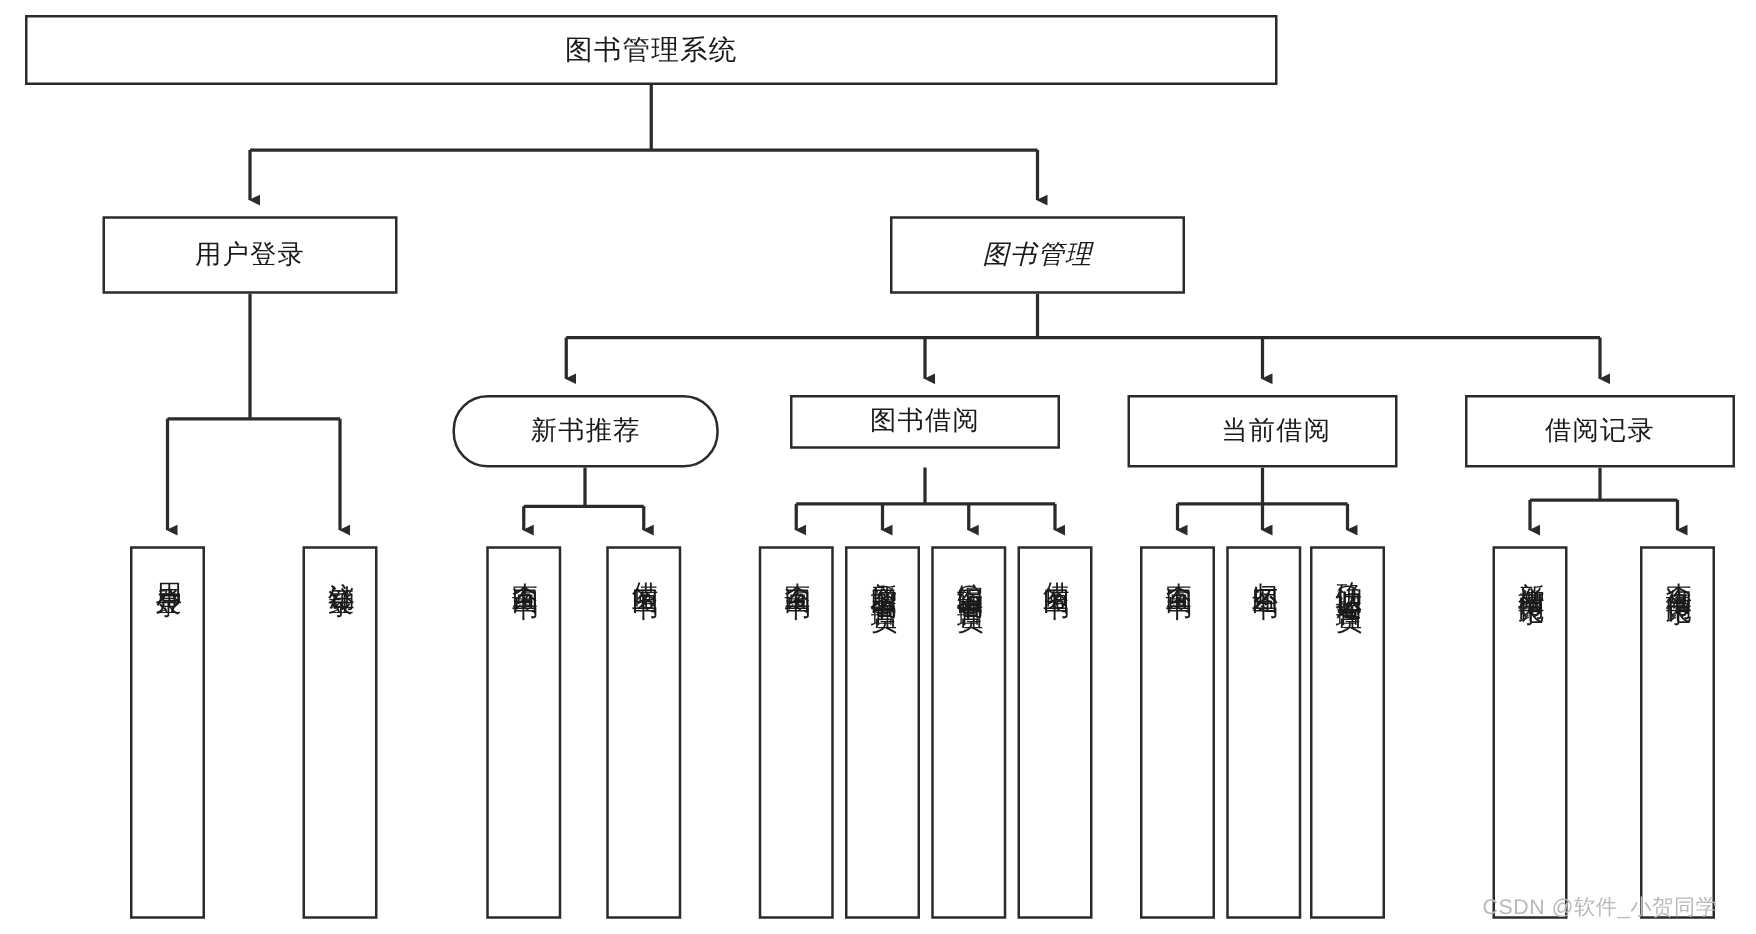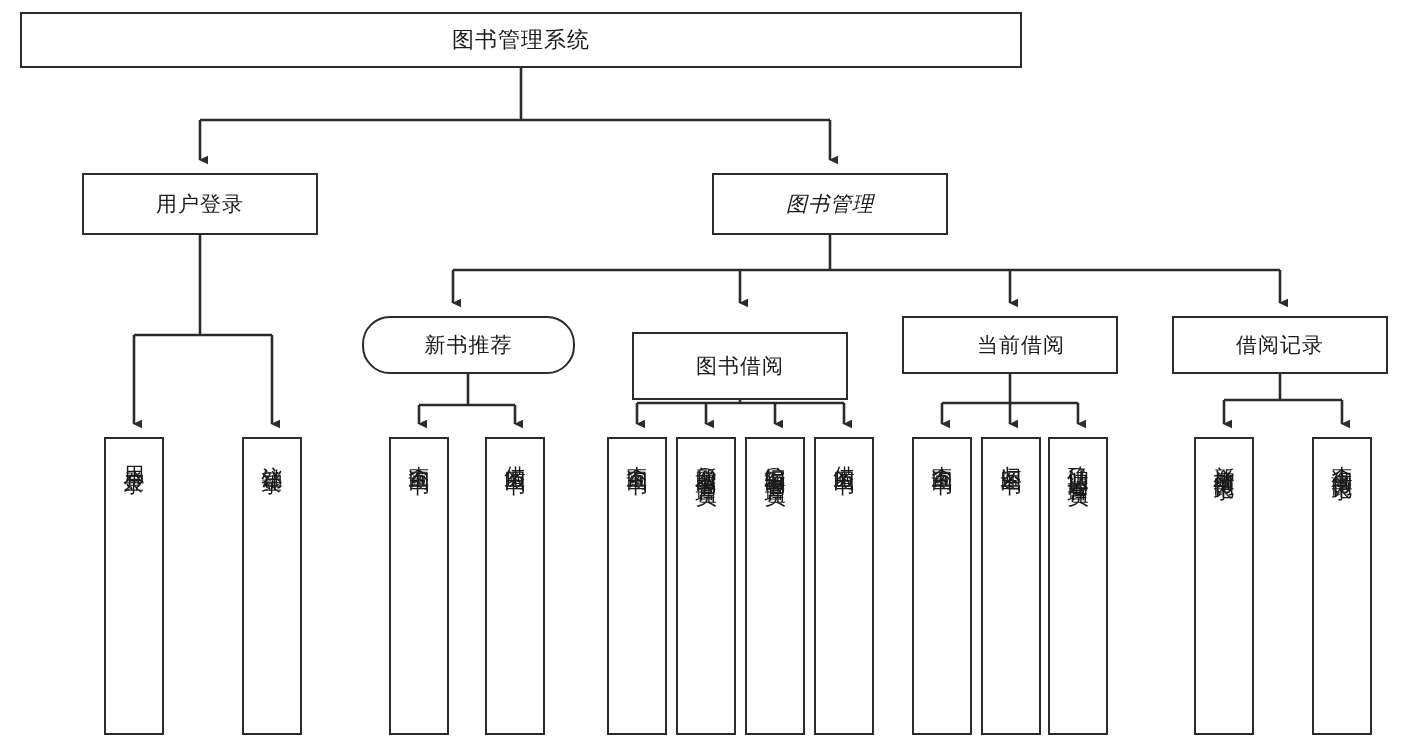--- a/index.html
+++ b/index.html
@@ -122,21 +122,21 @@
   </div>
 
   <div class="node lvl2" style="left:712px;top:173px;width:236px;height:62px;font-style:italic;">
     <span class="label">图书管理</span>
   </div>
 
   <div class="node lvl2" style="left:362px;top:316px;width:213px;height:58px;border-radius:28px;">
     <span class="label">新书推荐</span>
   </div>
 
-  <div class="node lvl2" style="left:632px;top:332px;width:216px;height:68px;">
+  <div class="node lvl2" style="left:632px;top:316px;width:216px;height:43px;">
     <span class="label">图书借阅</span>
   </div>
 
   <div class="node lvl2" style="left:902px;top:316px;width:216px;height:58px;padding-left:22px;">
     <span class="label">当前借阅</span>
   </div>
 
   <div class="node lvl2" style="left:1172px;top:316px;width:216px;height:58px;">
     <span class="label">借阅记录</span>
   </div>
@@ -186,14 +186,15 @@
   </div>
 
   <div class="node leaf" style="left:1194px;top:437px;width:60px;height:298px;">
     <span class="label">新增借阅记录</span>
   </div>
 
   <div class="node leaf" style="left:1312px;top:437px;width:60px;height:298px;">
     <span class="label">查询借阅记录</span>
   </div>
 
+  <div class="watermark">CSDN @软件_小贺同学</div>
 
 </div>
 
 </body></html>

